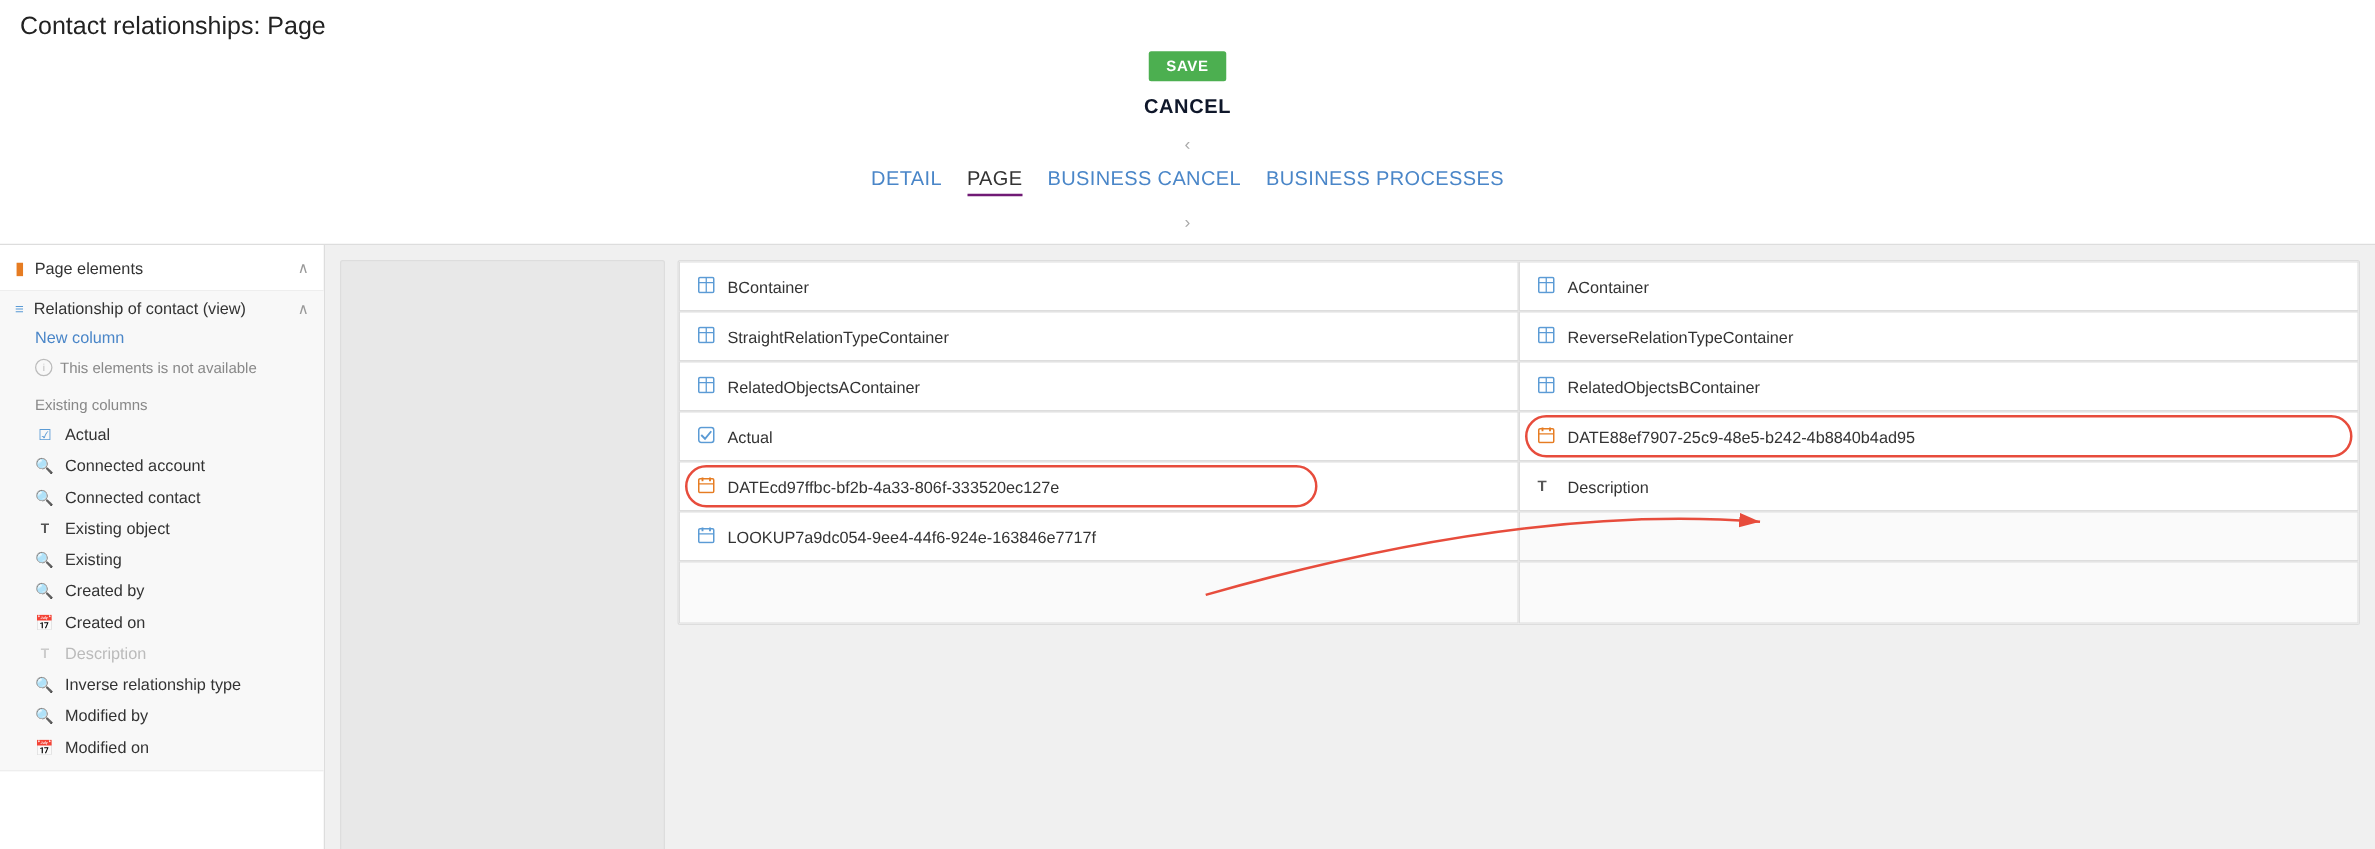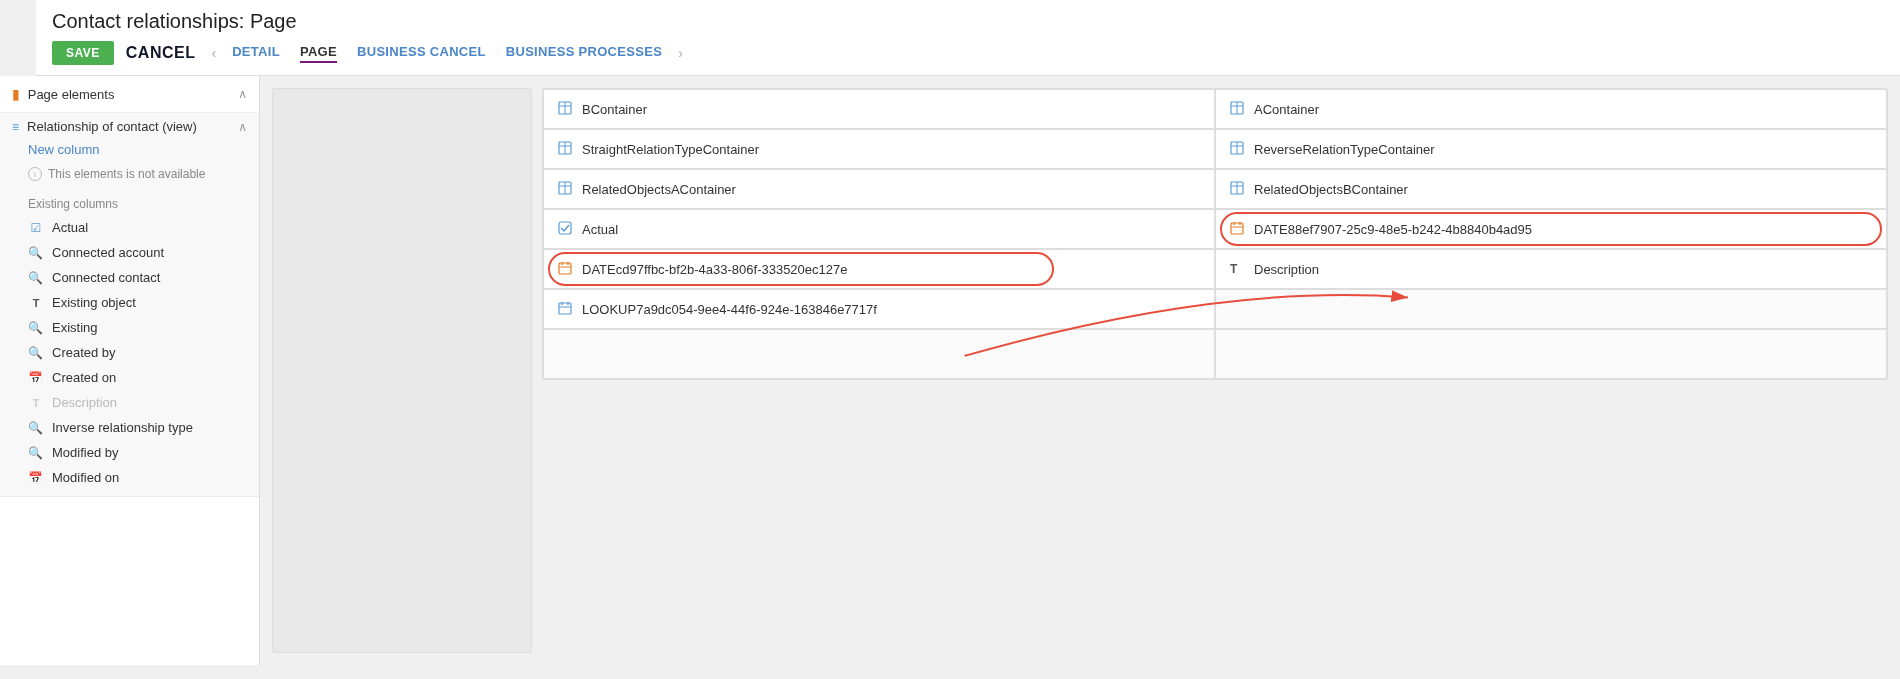--- a/index.html
+++ b/index.html
@@ -2,32 +2,32 @@
 <html><head>
   <meta charset="utf-8">
   <style>
     * { box-sizing: border-box; margin: 0; padding: 0; font-family: 'Segoe UI', Arial, sans-serif; }
     body { background: #f0f0f0; font-size: 13px; color: #333; overflow: hidden; }
 
     .top-bar {
       background: #fff;
       border-bottom: 1px solid #ddd;
       padding: 10px 16px;
-      margin-left: 36px;
     }
     .page-title {
       font-size: 20px;
       font-weight: 400;
       color: #222;
       margin-bottom: 8px;
     }
     .toolbar {
       display: flex;
       align-items: center;
       gap: 12px;
+      flex-direction: column;
     }
     .btn-save {
       background: #4caf50;
       color: #fff;
       border: none;
       padding: 5px 14px;
       font-size: 12px;
       font-weight: 600;
       cursor: pointer;
       border-radius: 2px;
@@ -47,22 +47,22 @@
       font-size: 14px;
       cursor: pointer;
       padding: 0 4px;
     }
     .nav-tabs {
       display: flex;
       gap: 20px;
       align-items: center;
     }
     .nav-tab {
-      font-size: 13px;
-      font-weight: 700;
+      font-size: 16px;
+      font-weight: 400;
       color: #4a86c8;
       cursor: pointer;
       letter-spacing: 0.3px;
       padding-bottom: 2px;
       border-bottom: 2px solid transparent;
     }
     .nav-tab.active {
       color: #333;
       border-bottom: 2px solid #701a75;
     }

